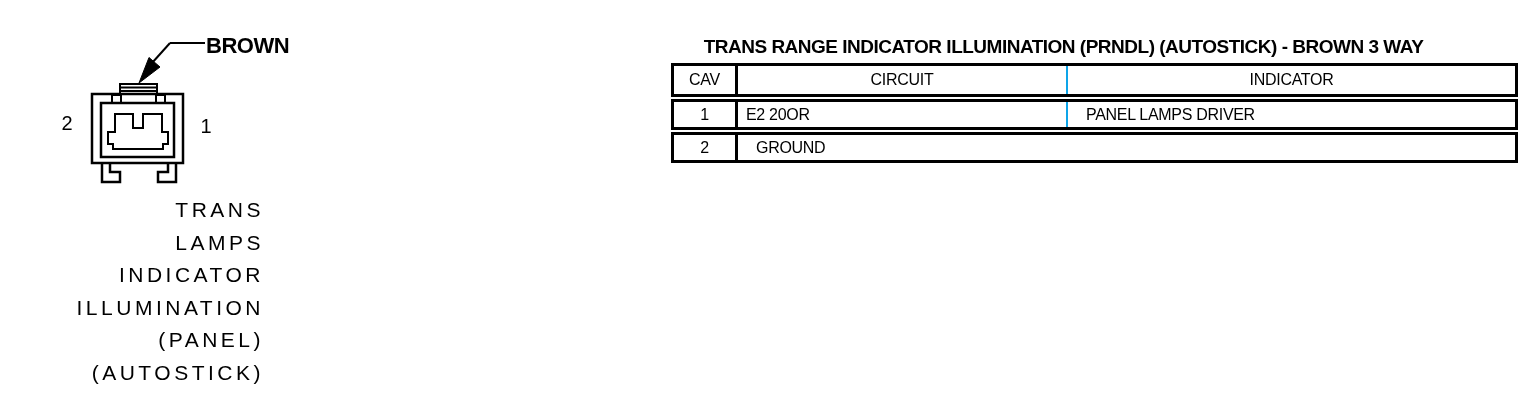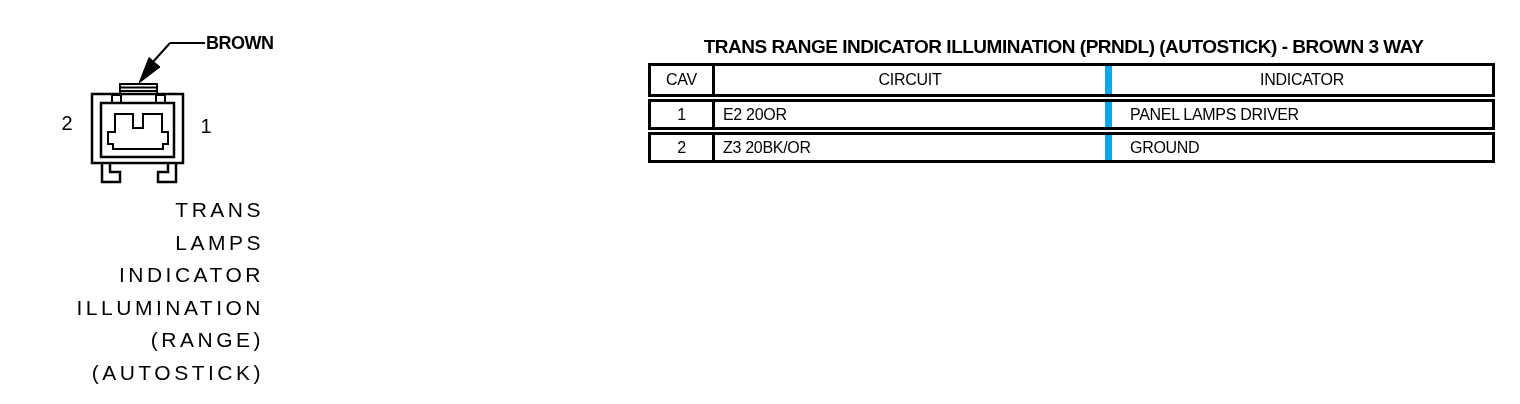--- a/index.html
+++ b/index.html
@@ -19,21 +19,21 @@
   
   #connector-svg {
     position: absolute;
     left: 0;
     top: 0;
   }
   .wire-label {
     position: absolute;
     left: 206px;
     top: 33px;
-    font-size: 18px;
+    font-size: 22px;
     font-weight: bold;
     letter-spacing: -0.5px;
     white-space: nowrap;
   }
   .pin-num {
     position: absolute;
     width: 18px;
     text-align: center;
     font-size: 20px;
     font-weight: normal;
@@ -58,21 +58,21 @@
     top: 36px;
     width: 847px;
     text-align: center;
     font-size: 19px;
     font-weight: bold;
     letter-spacing: -0.5px;
     white-space: nowrap;
   }
   .wiretable {
     position: absolute;
-    left: 648px;
+    left: 671px;
     top: 63px;
     width: 847px;
     font-size: 16px;
     letter-spacing: -0.3px;
   }
   .trow {
     display: flex;
     box-sizing: border-box;
     border: 3px solid #000;
     background: #fff;
@@ -86,22 +86,22 @@
     box-sizing: border-box;
     white-space: nowrap;
     overflow: hidden;
   }
   .c-cav {
     width: 64px;
     justify-content: center;
     border-right: 3px solid #000;
   }
   .c-circuit {
-    width: 397px;
-    border-right: 7px solid #0ea5e9;
+    width: 330px;
+    border-right: 2px solid #0ea5e9;
     padding-left: 8px;
   }
   .c-function {
     flex: 1;
     padding-left: 18px;
   }
   .head .c-circuit,
   .head .c-function {
     justify-content: center;
     padding-left: 0;
@@ -145,37 +145,36 @@
   <div class="wire-label">BROWN</div>
 
   <div id="pin-left" class="pin-num">2</div>
   <div id="pin-right" class="pin-num">1</div>
 
   <div class="conn-caption">
     <div>TRANS</div>
     <div>LAMPS</div>
     <div>INDICATOR</div>
     <div>ILLUMINATION</div>
-    <div>(RANGE)</div>
+    <div>(PANEL)</div>
     <div>(AUTOSTICK)</div>
   </div>
 
   <div class="tbl-title">TRANS RANGE INDICATOR ILLUMINATION (PRNDL) (AUTOSTICK) - BROWN 3 WAY</div>
 
   <div class="wiretable">
     <div class="trow head">
       <div class="cell c-cav">CAV</div>
       <div class="cell c-circuit">CIRCUIT</div>
       <div class="cell c-function">INDICATOR</div>
     </div>
     <div class="trow data">
       <div class="cell c-cav">1</div>
       <div class="cell c-circuit">E2 20OR</div>
       <div class="cell c-function">PANEL LAMPS DRIVER</div>
     </div>
     <div class="trow data">
       <div class="cell c-cav">2</div>
-      <div class="cell c-circuit">Z3 20BK/OR</div>
       <div class="cell c-function">GROUND</div>
     </div>
   </div>
 
 </div>
 
 </body></html>

